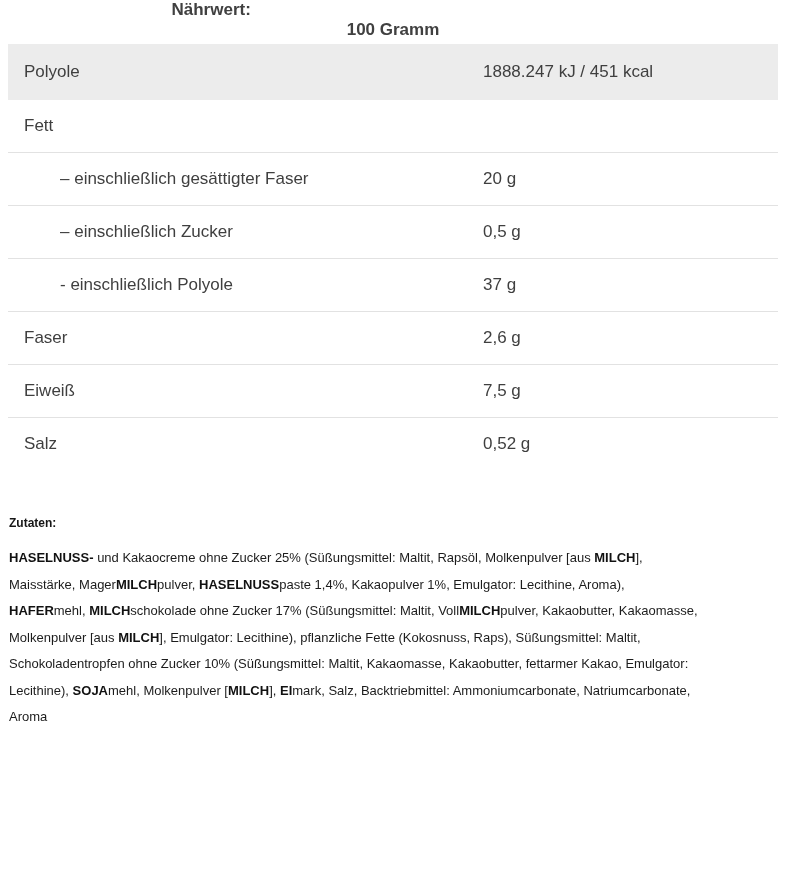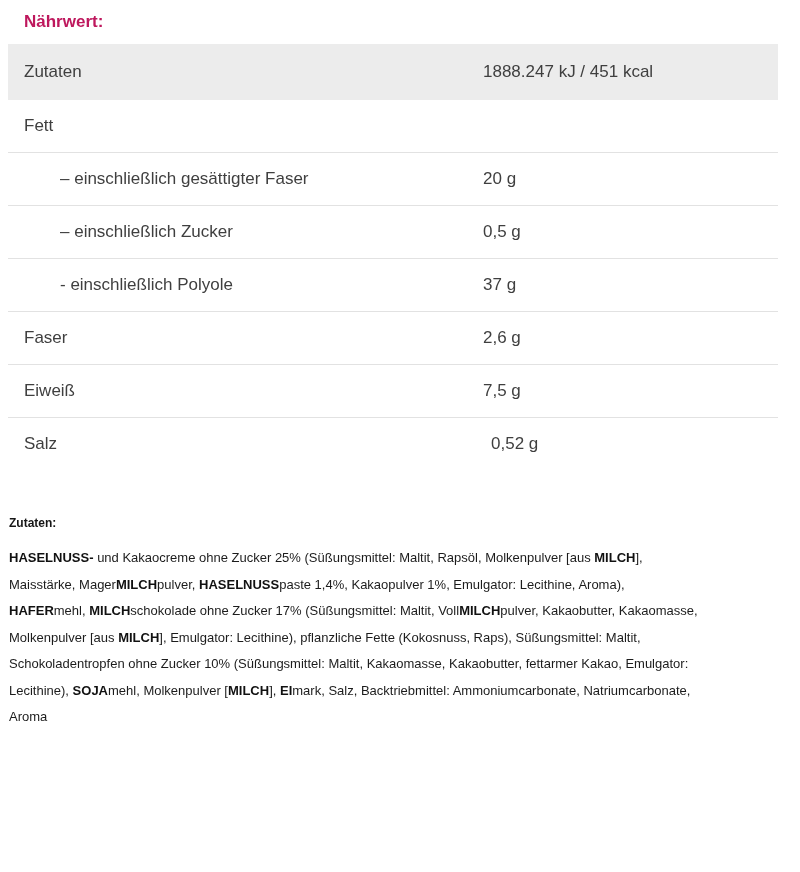--- a/index.html
+++ b/index.html
@@ -27,30 +27,30 @@
   .trow {
     display: flex;
     align-items: center;
     min-height: 52px;
     border-bottom: 1px solid #e2e2e2;
   }
   .trow.header {
     min-height: 44px;
     border-bottom: none;
     font-weight: bold;
-    color: #be185d;
+    color: #404040;
+    flex-direction: column;
   }
   .trow.highlighted {
     background: #ececec;
     min-height: 56px;
     border-bottom: none;
   }
   .rows-wrap .trow:last-child {
     border-bottom: none;
-    gap: 8px;
   }
   .cell { box-sizing: border-box; }
   .cell.label {
     width: 475px;
     padding-left: 16px;
   }
   .cell.label.indented {
     padding-left: 52px;
   }
   .cell.value {
@@ -80,24 +80,25 @@
   }
 </style>
 </head>
 <body>
 
 <div class="page">
 
   <div class="nutrition-table">
     <div class="trow header">
       <div class="cell label">Nährwert:</div>
+      <div class="cell value">100 Gramm</div>
     </div>
     <div class="rows-wrap">
         <div class="trow highlighted">
-          <div class="cell label">Zutaten</div>
+          <div class="cell label">Polyole</div>
           <div class="cell value">1888.247 kJ / 451 kcal</div>
         </div>
         <div class="trow">
           <div class="cell label">Fett</div>
         </div>
         <div class="trow">
           <div class="cell label indented">– einschließlich gesättigter Faser</div>
           <div class="cell value">20 g</div>
         </div>
         <div class="trow">

